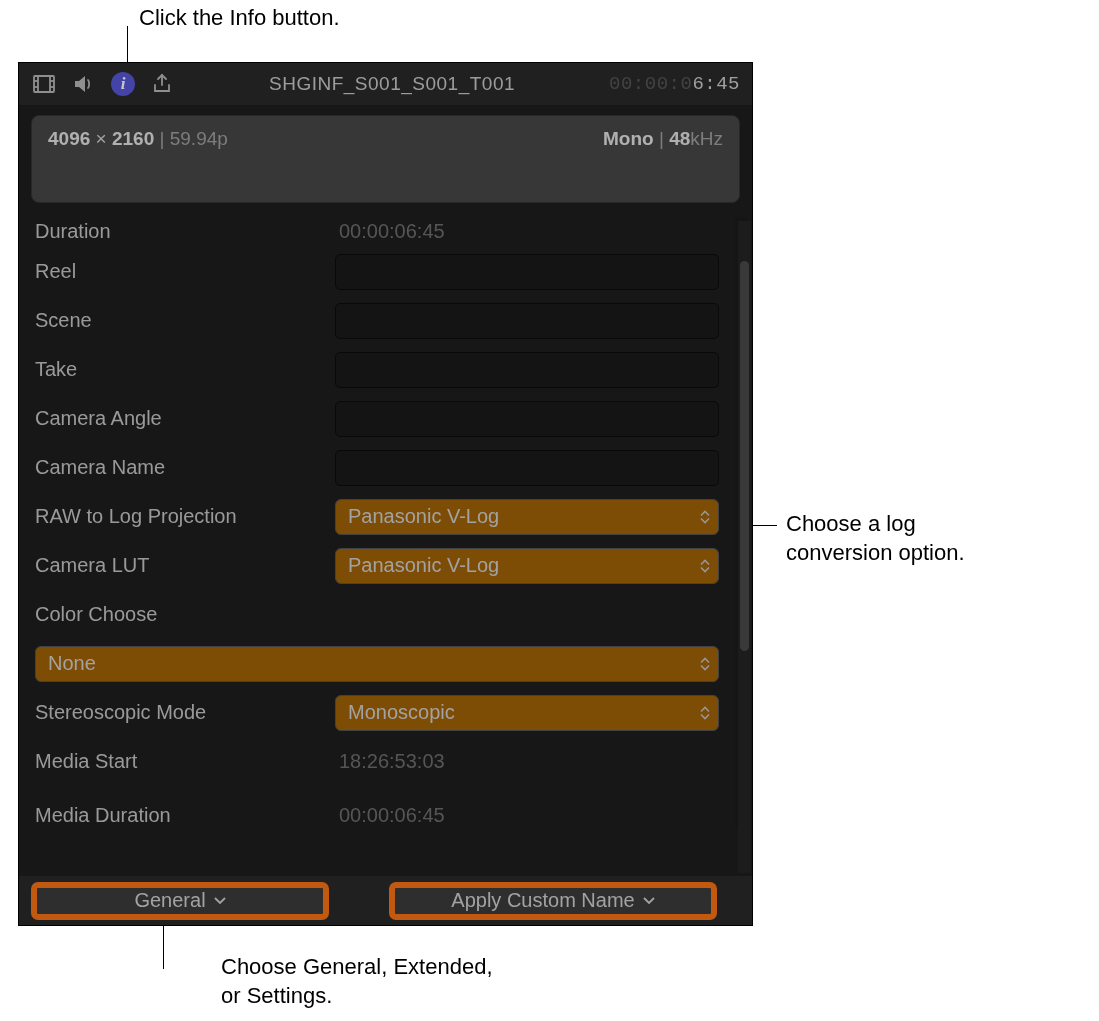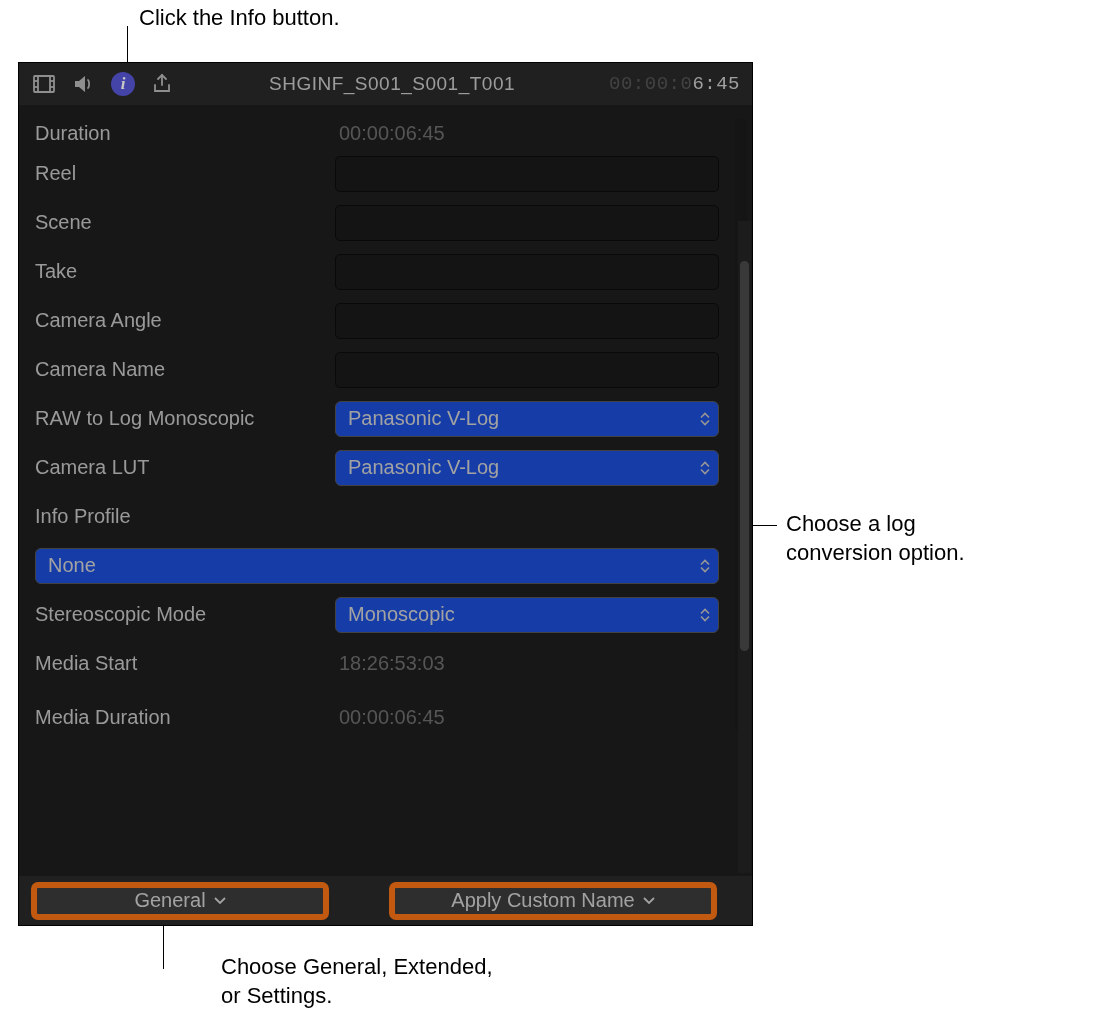--- a/index.html
+++ b/index.html
@@ -32,21 +32,21 @@
     .row { display: flex; align-items: center; height: 49px; padding: 0 16px 0 16px; }
     .row .label { width: 300px; color: #c5c5c5; font-size: 20px; }
     .row .val { flex: 1; }
     .row.cut-top { height: 30px; align-items: flex-end; padding-bottom: 4px; }
     .row.cut-bot { height: 26px; align-items: flex-start; padding-top: 2px; overflow: hidden; margin-top: 16px; }
 
     .text-input { width: 100%; height: 36px; background: #1a1a1a; border: 1px solid #0c0c0c; border-radius: 5px; }
     .text-val { color: #b5b5b5; font-size: 20px; padding-left: 4px; }
     .text-val.dim { color: #6e6e6e; }
 
-    .select { width: 100%; height: 36px; background: #1d4ed8; border: 1px solid #555; border-radius: 6px; display: flex; align-items: center; padding: 0 12px; color: #d0d0d0; font-size: 20px; position: relative; }
+    .select { width: 100%; height: 36px; background: #a16207; border: 1px solid #555; border-radius: 6px; display: flex; align-items: center; padding: 0 12px; color: #d0d0d0; font-size: 20px; position: relative; }
     .select .chevrons { position: absolute; right: 8px; top: 50%; transform: translateY(-50%); display: flex; flex-direction: column; gap: 1px; color: #c0c0c0; }
     .select .chevrons svg { width: 10px; height: 7px; }
 
     .bottombar { position: absolute; left: 0; right: 0; bottom: 0; height: 49px; background: #2a2a2a; display: flex; align-items: center; padding: 0 12px; gap: 60px; }
     .pill { height: 38px; background: #3c3c3c; border: 6px solid #f97316; border-radius: 7px; display: flex; align-items: center; justify-content: center; color: #d0d0d0; font-size: 20px; gap: 8px; }
     .pill.small { width: 298px; }
     .pill.large { width: 328px; }
     .pill svg { width: 12px; height: 8px; }
 
     .scrollbar { position: absolute; right: 1px; top: 158px; bottom: 52px; width: 13px; background: #242424; }
@@ -91,20 +91,26 @@
       <svg viewBox="0 0 24 24" fill="none" stroke="currentColor" stroke-width="1.8" stroke-linecap="round">
           <path d="M12 3v10"></path>
           <path d="M8 7l4-4 4 4"></path>
           <path d="M5 13v6h14v-6"></path>
         </svg>
     </div>
     <div class="clip-title">SHGINF_S001_S001_T001</div>
     <div class="timecode"><span>00:00:0</span><span class="tc-end">6:45</span></div>
   </div>
 
+  <div class="format-strip">
+    <div class="format-line">
+      <span><b>4096</b> × <b>2160</b> <span class="dim">| <span>59.94p</span></span></span>
+      <span><b>Mono</b> <span class="dim">|</span> <b>48</b><span class="dim">kHz</span></span>
+    </div>
+  </div>
 
   <div class="props">
     <div class="props-inner">
       <div class="row cut-top">
         <div class="label">Duration</div>
         <div class="val">
             <div class="text-val dim">00:00:06:45</div>
           </div>
       </div>
       <div class="row">
@@ -131,21 +137,21 @@
             <div class="text-input"></div>
           </div>
       </div>
       <div class="row">
         <div class="label">Camera Name</div>
         <div class="val">
             <div class="text-input"></div>
           </div>
       </div>
       <div class="row">
-        <div class="label">RAW to Log Monoscopic</div>
+        <div class="label">RAW to Log Projection</div>
         <div class="val">
           <div class="select">
             <span>Panasonic V-Log</span>
             <span class="chevrons">
               <svg viewBox="0 0 10 7">
                   <path d="M1 6l4-4 4 4" fill="none" stroke="currentColor" stroke-width="1.6"></path>
                 </svg>
               <svg viewBox="0 0 10 7">
                   <path d="M1 1l4 4 4-4" fill="none" stroke="currentColor" stroke-width="1.6"></path>
                 </svg>
@@ -163,21 +169,21 @@
                   <path d="M1 6l4-4 4 4" fill="none" stroke="currentColor" stroke-width="1.6"></path>
                 </svg>
               <svg viewBox="0 0 10 7">
                   <path d="M1 1l4 4 4-4" fill="none" stroke="currentColor" stroke-width="1.6"></path>
                 </svg>
             </span>
           </div>
         </div>
       </div>
       <div class="row">
-        <div class="label">Info Profile</div>
+        <div class="label">Color Choose</div>
         <div class="val">
             <div class="text-val"></div>
           </div>
       </div>
       <div class="row">
         <div class="val">
           <div class="select">
             <span>None</span>
             <span class="chevrons">
               <svg viewBox="0 0 10 7">

